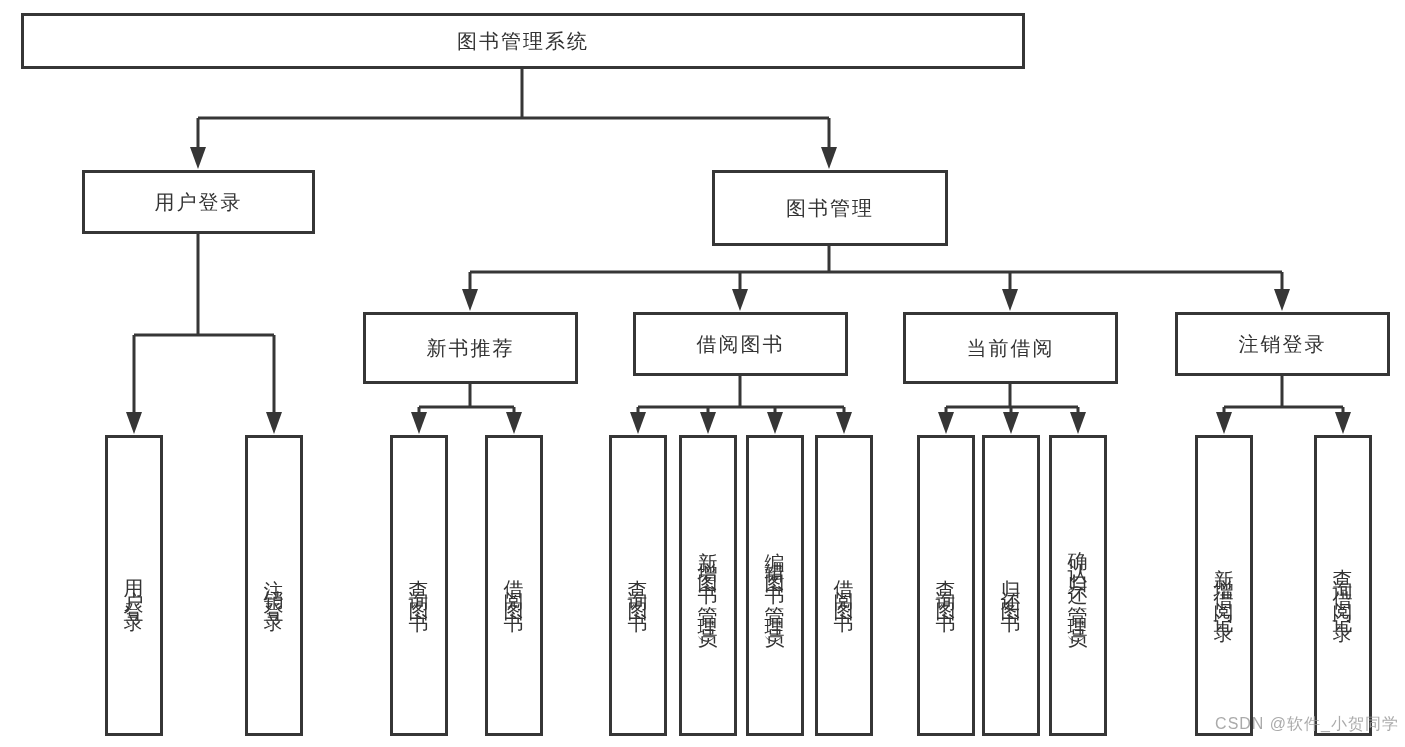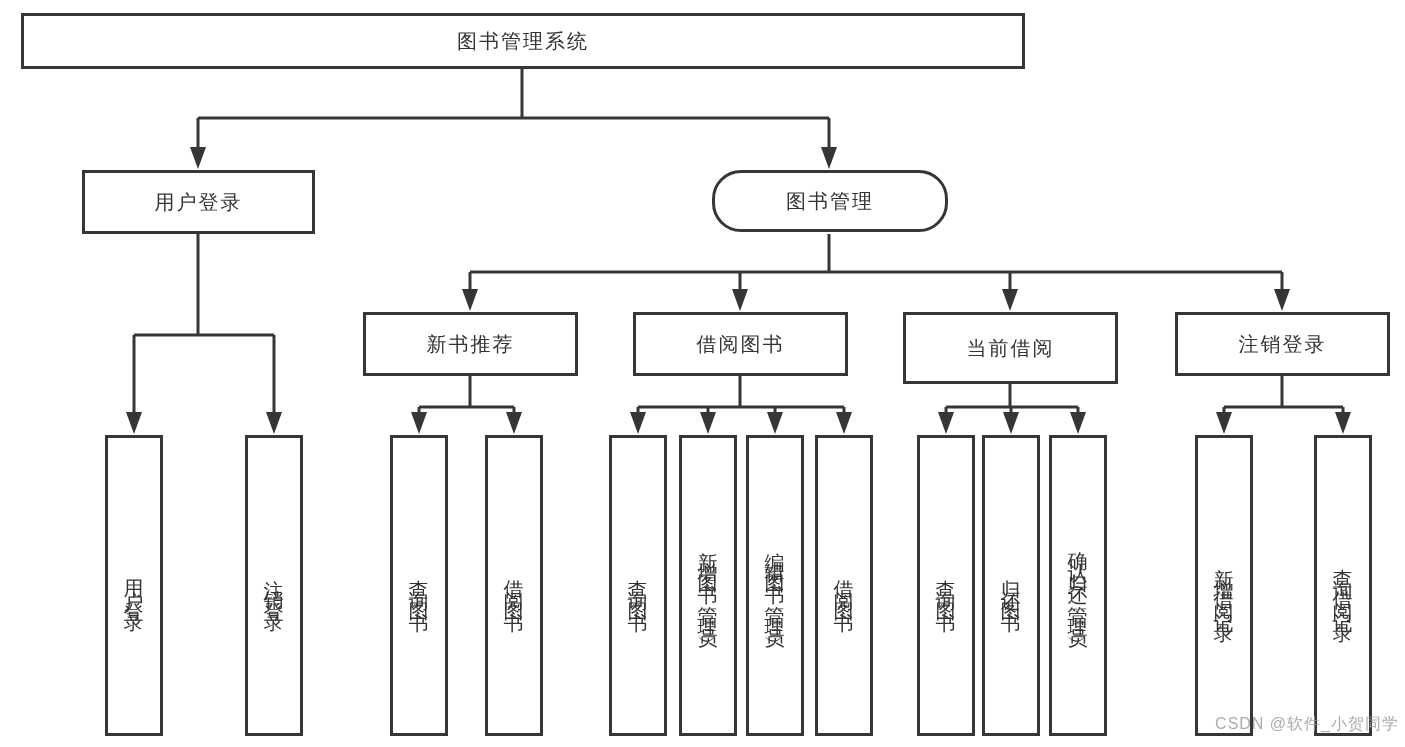--- a/index.html
+++ b/index.html
@@ -46,22 +46,22 @@
     writing-mode: vertical-rl;
     text-orientation: mixed;
     font-size: 20px;
     line-height: 1;
     letter-spacing: 11px;
     white-space: nowrap;
   }
   
   #n-root       { left: 21px;   top: 13px;  width: 1004px; height: 56px; }
   #n-user-login { left: 82px;   top: 170px; width: 233px;  height: 64px; }
-  #n-book-mgmt  { left: 712px;  top: 170px; width: 236px;  height: 62px; border-radius: 29px; }
-  #n-new-rec    { left: 363px;  top: 312px; width: 215px;  height: 64px; }
+  #n-book-mgmt  { left: 712px;  top: 170px; width: 236px;  height: 76px; }
+  #n-new-rec    { left: 363px;  top: 312px; width: 215px;  height: 72px; }
   #n-borrow     { left: 633px;  top: 312px; width: 215px;  height: 64px; }
   #n-current    { left: 903px;  top: 312px; width: 215px;  height: 72px; }
   #n-record     { left: 1175px; top: 312px; width: 215px;  height: 64px; }
   
   #l-user-login { left: 105px; }
   #l-logout     { left: 245px; }
   #l-nbr-query  { left: 390px; }
   #l-nbr-borrow { left: 485px; }
   #l-bb-query   { left: 609px; }
   #l-bb-add     { left: 679px; }

